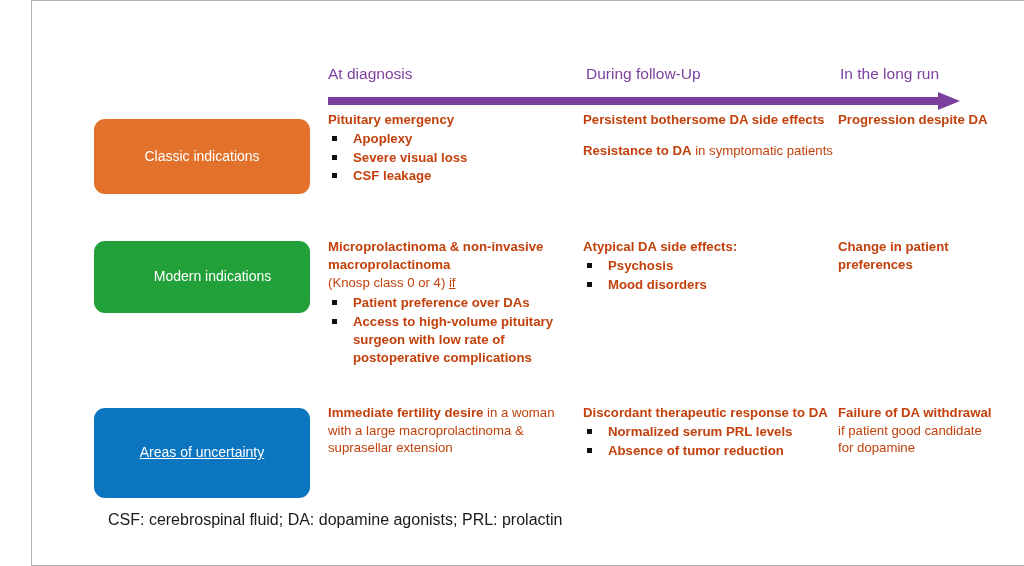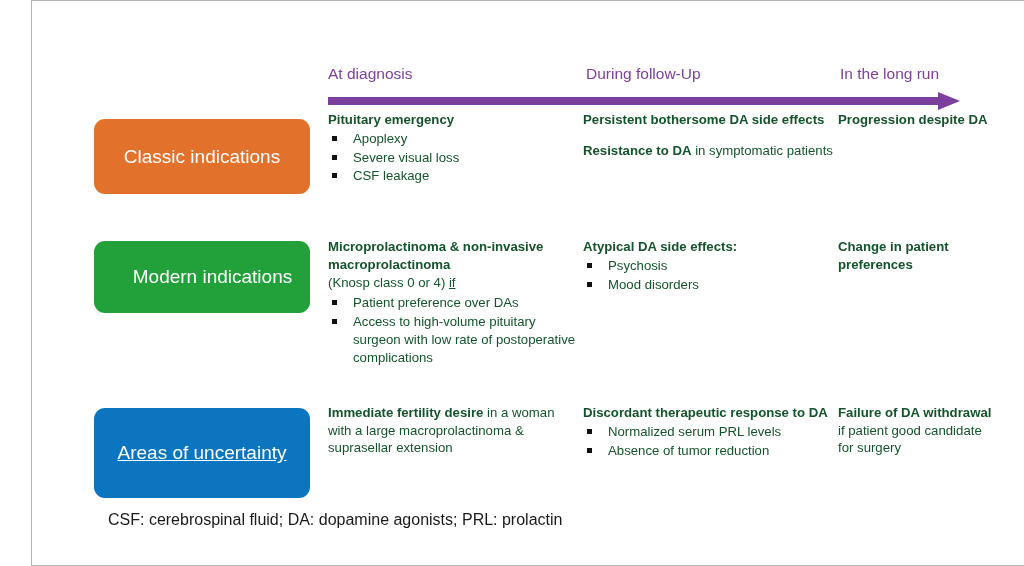--- a/index.html
+++ b/index.html
@@ -98,37 +98,37 @@
   .row.r0 { top: 110px; }
   .row.r1 { top: 237px; }
   .row.r2 { top: 403px; }
 
   .pill {
     position: absolute;
     left: 62px;
     width: 216px;
     border-radius: 11px;
     color: #ffffff;
-    font-size: 19px;
+    font-size: 14px;
     line-height: 1.22;
     text-align: center;
     display: flex;
     align-items: center;
     justify-content: center;
     box-sizing: border-box;
     padding: 6px 8px;
   }
   .pill.p0 { top: 8px;  height: 75px; background: #e2712b; }
   .pill.p1 { top: 3px;  height: 72px; background: #22a03a; padding-left: 29px; }
   .pill.p2 { top: 4px;  height: 90px; background: #0b75c0; text-decoration: underline; }
 
   .col {
     position: absolute;
     font-size: 13.2px;
-    color: #14532d;
+    color: #c2410c;
     line-height: 1.34;
   }
   .col.c0 { left: 296px; width: 248px; }
   .col.c1 { left: 551px; width: 252px; }
   .col.c2 { left: 806px; width: 160px; }
 
   .col .head {
     font-weight: bold;
     margin: 0 0 1px 0;
   }
@@ -144,20 +144,21 @@
   ul.bullets {
     list-style: none;
     margin: 1px 0 0 0;
     padding: 0;
   }
   ul.bullets li {
     position: relative;
     padding-left: 25px;
     margin-bottom: 1px;
     line-height: 1.35;
+    font-weight: bold;
   }
   ul.bullets li::before {
     content: "";
     position: absolute;
     left: 4px;
     top: 6px;
     width: 5px;
     height: 5px;
     background: #111111;
   }
@@ -247,19 +248,19 @@
 
     <div class="col c1">
       <div class="head">Discordant therapeutic response to DA</div>
       <ul class="bullets">
         <li>Normalized serum PRL levels</li>
         <li>Absence of tumor reduction</li>
       </ul>
     </div>
 
     <div class="col c2">
-      <div class="para"><b>Failure of DA withdrawal</b><span> if patient good candidate for surgery</span></div>
+      <div class="para"><b>Failure of DA withdrawal</b><span> if patient good candidate for dopamine</span></div>
     </div>
   </div>
 
   <div class="footnote">CSF: cerebrospinal fluid; DA: dopamine agonists; PRL: prolactin</div>
 
 </div>
 
 </body></html>

